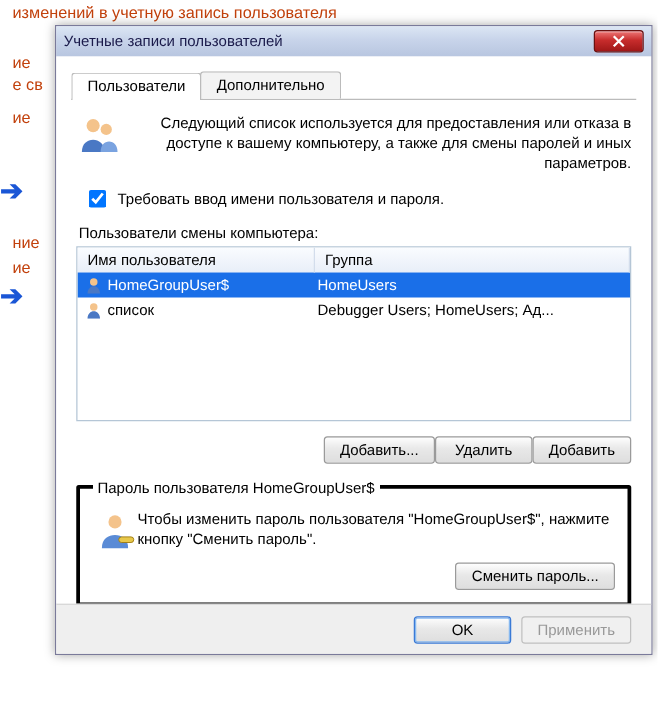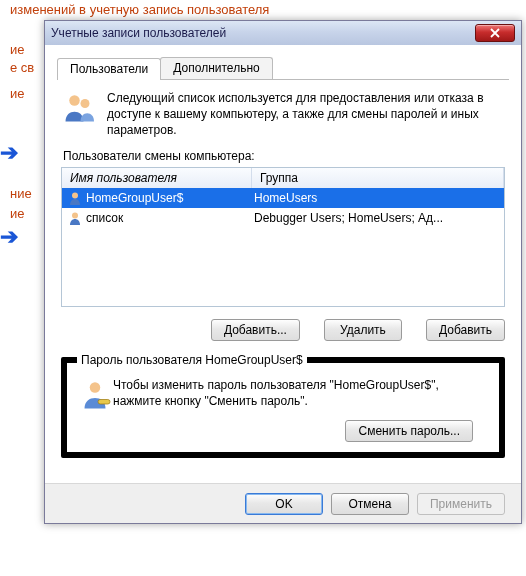--- a/index.html
+++ b/index.html
@@ -85,68 +85,68 @@
   }
   .tab.active {
     background: #fff;
     top: 1px;
     z-index: 1;
   }
   .tab-pane {
     border: none;
     padding: 10px 4px 6px;
   }
-  .intro { display: flex; gap: 10px; margin-bottom: 10px; }
+  .intro { display: flex; gap: 10px; margin-bottom: 10px; text-align: right; }
   .people-icon svg { width: 36px; height: 36px; }
   .intro-text { flex:1; line-height: 1.35; }
   .checkbox-row { display: flex; align-items: center; gap: 6px; margin: 4px 0 10px 6px; }
   input[type=checkbox]{ width:14px; height:14px; }
   .list-label { margin: 4px 0 4px 2px; }
   .listview {
     border: 1px solid #b5c6d6;
     height: 140px;
     background: #fff;
     overflow: hidden;
   }
   .lv-header {
     display: flex;
     background: linear-gradient(#fafcff,#e8eef8);
     font-size: 12px;
   }
   .lv-header .col {
     padding: 3px 8px;
     border-right: 1px solid #d3ddec;
   }
-  .col-user { width: 190px; font-style: italic; }
+  .col-user { width: 190px; }
   .col-group { flex:1; }
   .lv-row {
     display:flex;
     align-items:center;
     height:20px;
     padding: 0 4px;
   }
   .lv-row.selected { background:#1a6fe8; color:#fff; }
   .lv-row .uicon { width:18px; display:flex; justify-content:center; }
   .lv-row .uname { width: 170px; padding-left:2px; white-space:nowrap; overflow:hidden; }
   .lv-row .ugroup { flex:1; white-space:nowrap; overflow:hidden; }
-  .btn-row { display:flex; justify-content:flex-end; gap:24px; margin:12px 0 12px; }
+  .btn-row { display:flex; justify-content:flex-end; gap:0; margin:12px 0 12px; }
   button.win {
     min-width: 78px;
     padding: 3px 12px;
     font: inherit;
     background: linear-gradient(#fefefe,#e8e8e8 45%,#dedede);
     border: 1px solid #9a9a9a;
     border-radius: 3px;
   }
   button.win:disabled { color:#999; border-color:#c0c0c0; background:#f0f0f0; }
   button.win.primary { border-color:#3a7ad6; box-shadow:0 0 0 1px #86b8f0 inset; }
   fieldset.pwbox {
-    border:6px solid #000000;
+    border:3px solid #000000;
     border-radius:2px;
-    padding: 10px 26px 10px 10px;
+    padding: 10px 10px 10px 10px;
     margin: 0 0 0 0;
   }
   fieldset.pwbox legend { padding:0 4px; }
   .pwflex { display:flex; align-items:flex-start; }
   .pwicon svg { width:36px; height:36px; }
   .footer {
     height:40px;
     background:#efefef;
     border-top:1px solid #d8d8d8;
     display:flex;
@@ -191,20 +191,24 @@
           <svg viewBox="0 0 48 48">
               <circle cx="18" cy="14" r="7" fill="#f4c38b"></circle>
               <circle cx="32" cy="18" r="6" fill="#f4c38b"></circle>
               <path d="M6 42c0-9 6-13 12-13s12 4 12 13" fill="#4a78c4"></path>
               <path d="M26 42c0-7 4-11 9-11s9 4 9 11" fill="#7aa3e0"></path>
             </svg>
         </div>
         <div class="intro-text">Следующий список используется для предоставления или отказа в доступе к вашему компьютеру, а также для смены паролей и иных параметров.</div>
       </div>
 
+      <div class="checkbox-row">
+        <input type="checkbox" checked="" style="">
+        <label>Требовать ввод имени пользователя и пароля.</label>
+      </div>
 
       <div class="list-label">Пользователи смены компьютера:</div>
 
       <div class="listview">
         <div class="lv-header">
           <div class="col col-user">Имя пользователя</div>
           <div class="col col-group">Группа</div>
         </div>
         <div class="lv-row selected">
           <span class="uicon">
@@ -250,16 +254,15 @@
               <button class="win">Сменить пароль...</button>
             </div>
           </div>
         </div>
       </fieldset>
     </div>
   </div>
 
   <div class="footer">
     <button class="win primary" style="min-width:78px">OK</button>
-    <button class="win">Отмена</button>
     <button class="win" disabled="">Применить</button>
   </div>
 </div>
 
 </body></html>

